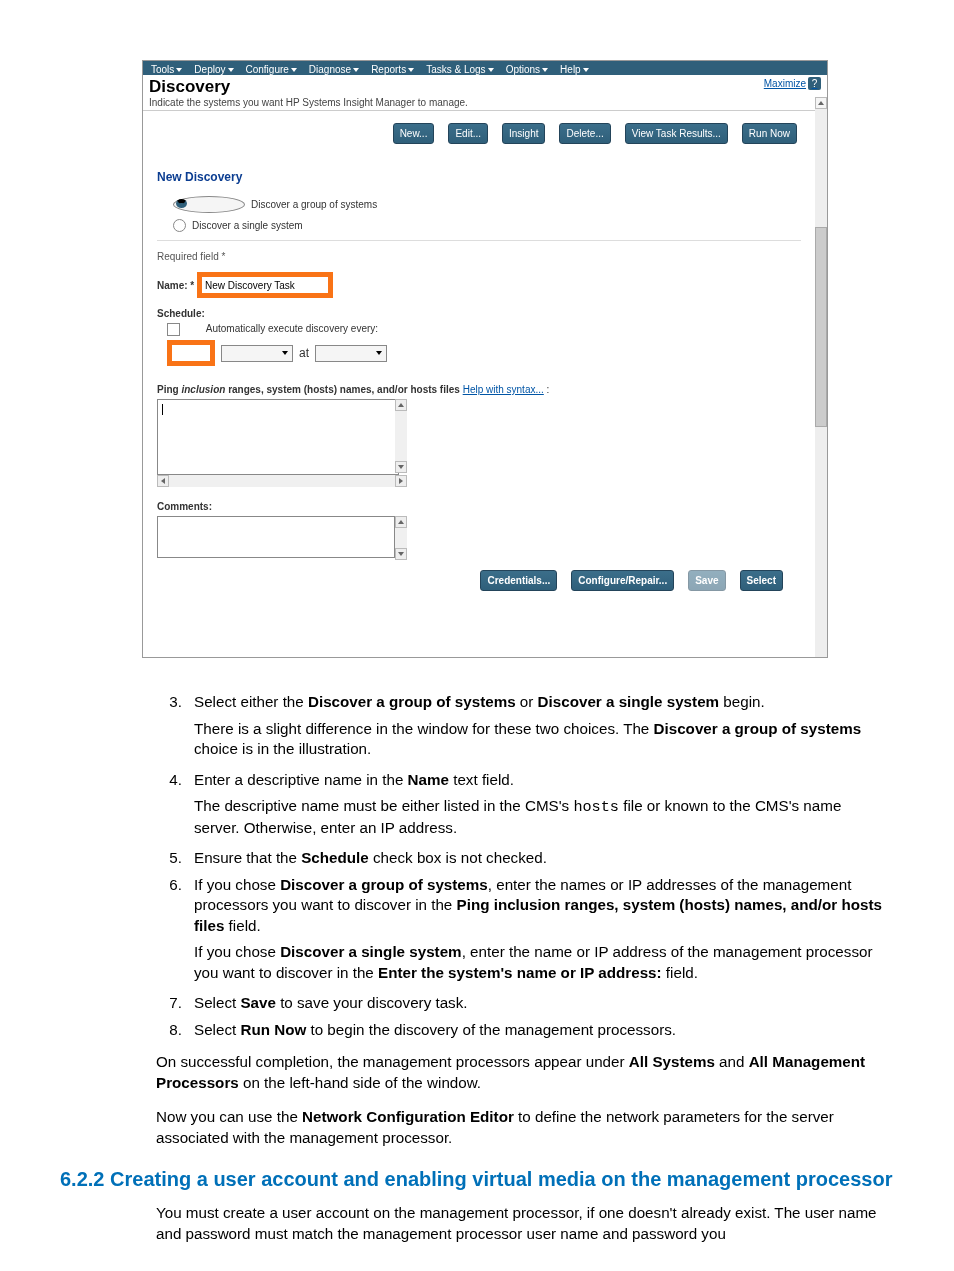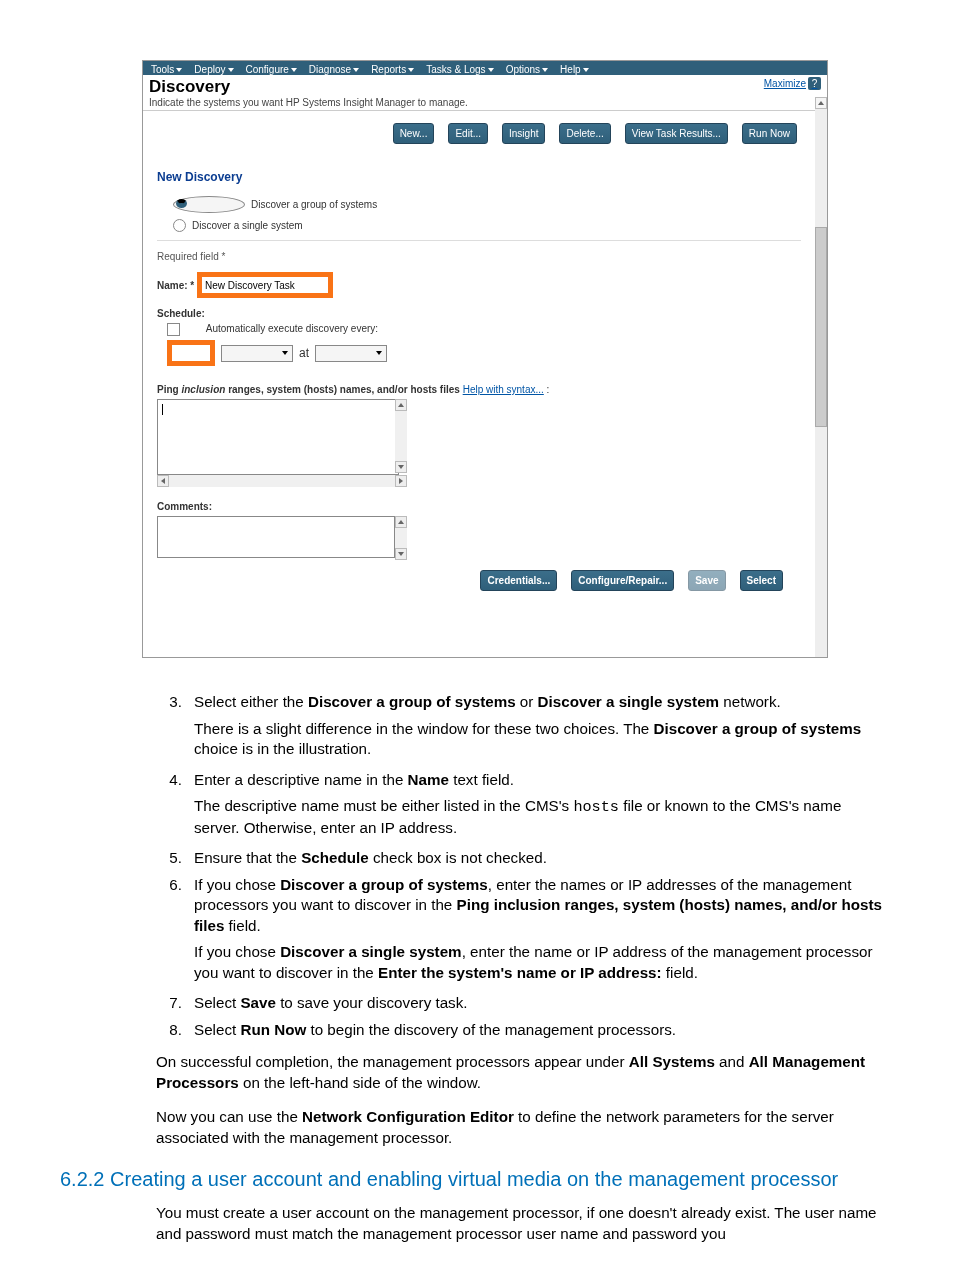--- a/index.html
+++ b/index.html
@@ -132,21 +132,21 @@
     line-height: 1.35;
   }
   .doc ol { list-style: none; padding: 0; margin: 0;}
   .doc li { position: relative; padding-left: 38px; margin-bottom: 6px;}
   .doc li .num { position: absolute; left: 0; top:0; width:26px; text-align:right;}
   .doc p { margin: 6px 0 10px 0;}
   .doc .fpara { margin: 12px 0 14px 0; padding-left:0;}
   .mono { font-family: "Courier New", monospace;}
   h2.sec {
     font-family: Arial, sans-serif;
-    font-weight: normal;
+    font-weight: bold;
     color: #0070b8;
     font-size: 20px;
     margin: 20px 0 10px -12px;
   }
   .footer {
     display:flex; justify-content: flex-end; gap: 18px; font-size: 13.5px; margin-top: 24px;
   }
   .footer .pn{min-width:20px;}
 </style>
 </head>
@@ -276,21 +276,21 @@
     <div class="vscroll">
       <div class="up"></div>
       <div class="thumb"></div>
     </div>
   </div>
 
   <div class="doc">
     <ol>
       <li>
         <span class="num">3.</span>
-        <span>Select either the </span><b>Discover a group of systems</b><span> or </span><b>Discover a single system</b><span> network.</span>
+        <span>Select either the </span><b>Discover a group of systems</b><span> or </span><b>Discover a single system</b><span> begin.</span>
         <p><span>There is a slight difference in the window for these two choices. The </span><b>Discover a group of systems</b><span> choice is in the illustration.</span></p>
       </li>
       <li>
         <span class="num">4.</span>
         <span>Enter a descriptive name in the </span><b>Name</b><span> text field.</span>
         <p><span>The descriptive name must be either listed in the CMS's </span><span class="mono">hosts</span><span> file or known to the CMS's name server. Otherwise, enter an IP address.</span></p>
       </li>
       <li>
         <span class="num">5.</span>
         <span>Ensure that the </span><b>Schedule</b><span> check box is not checked.</span>

